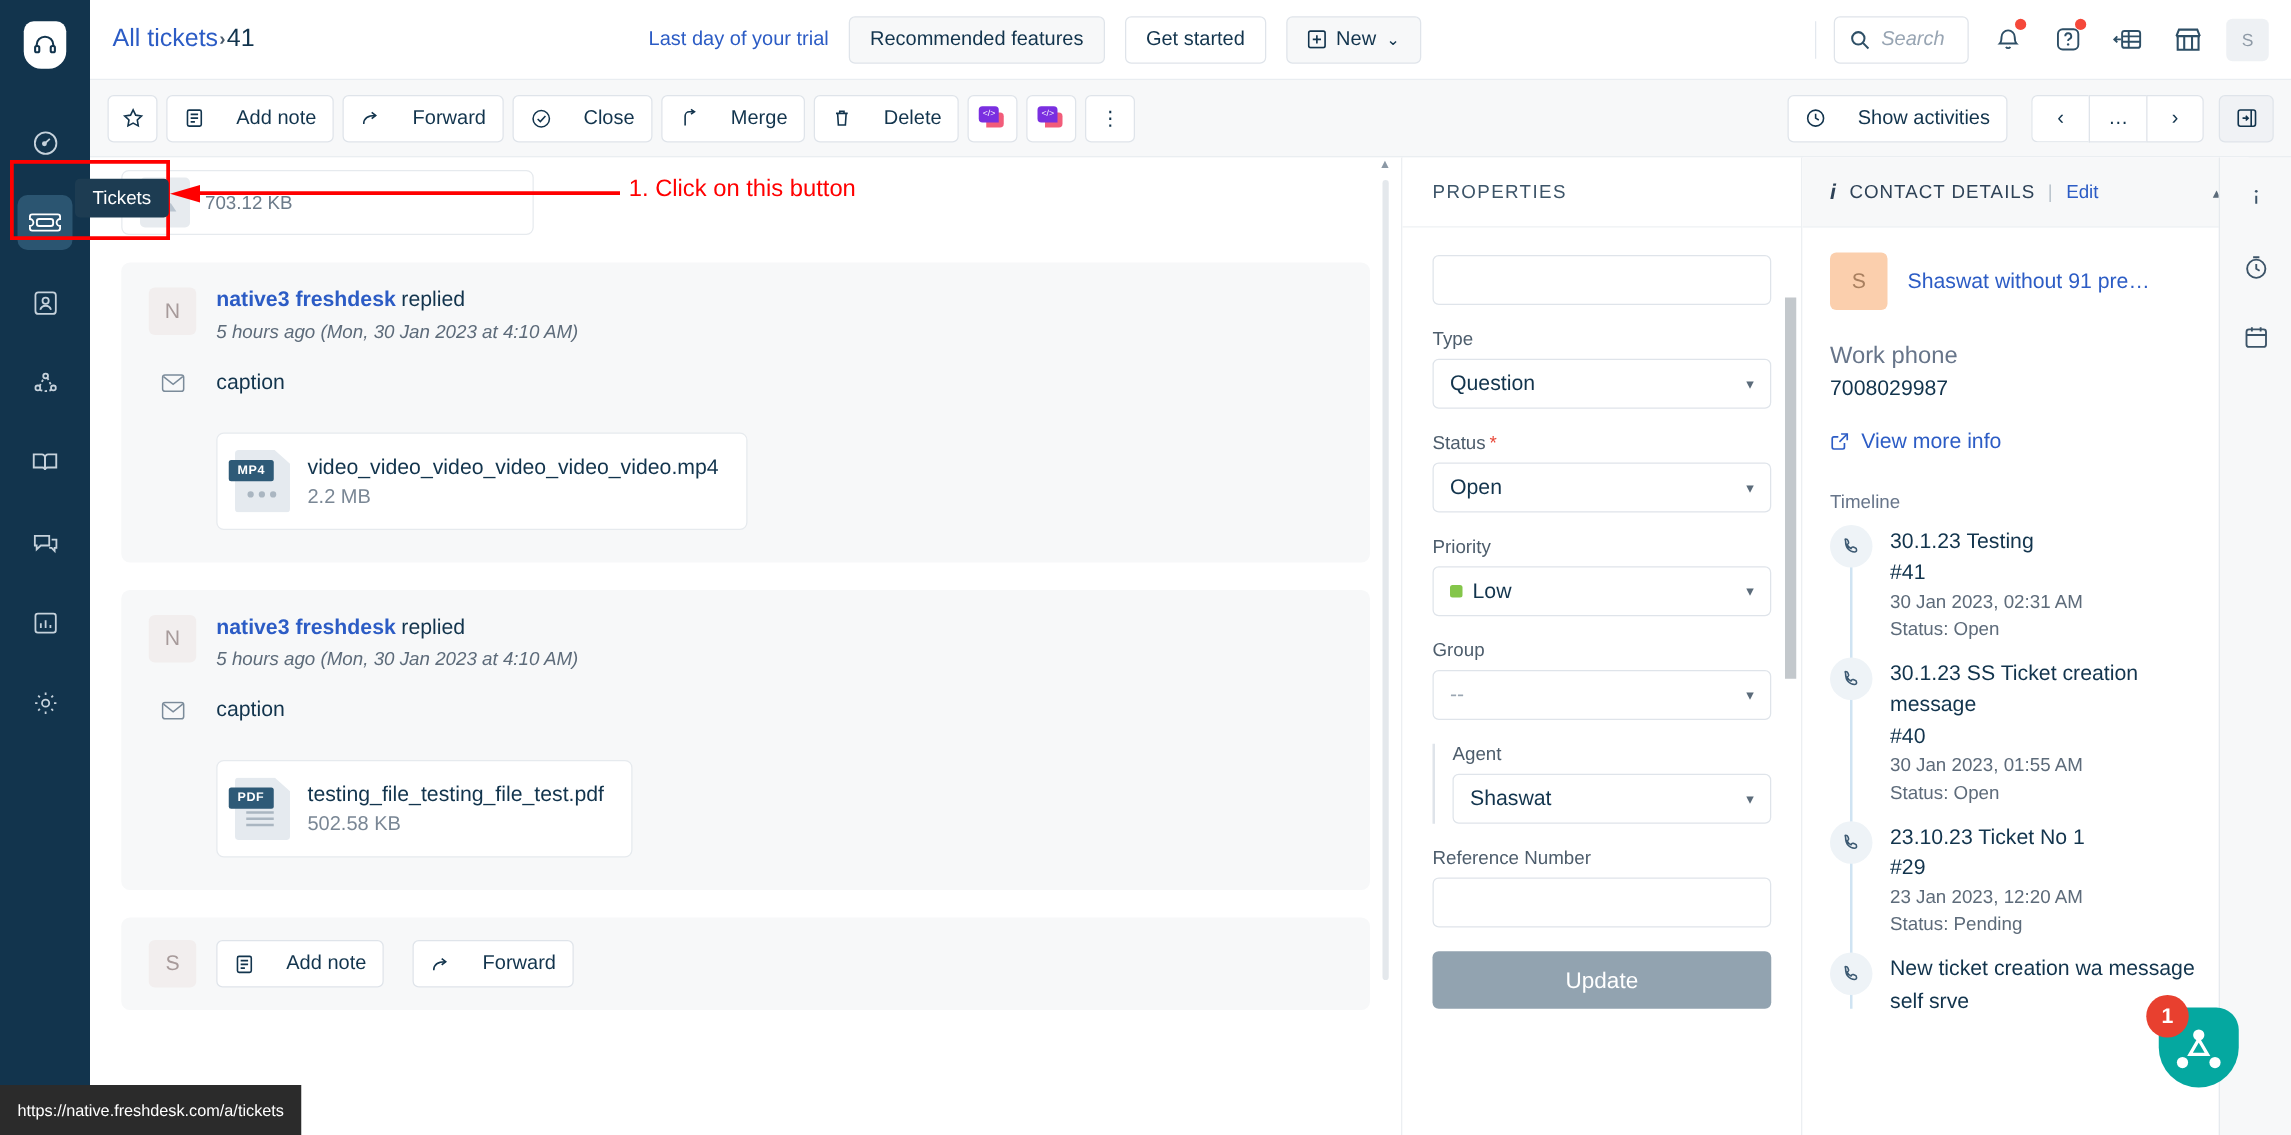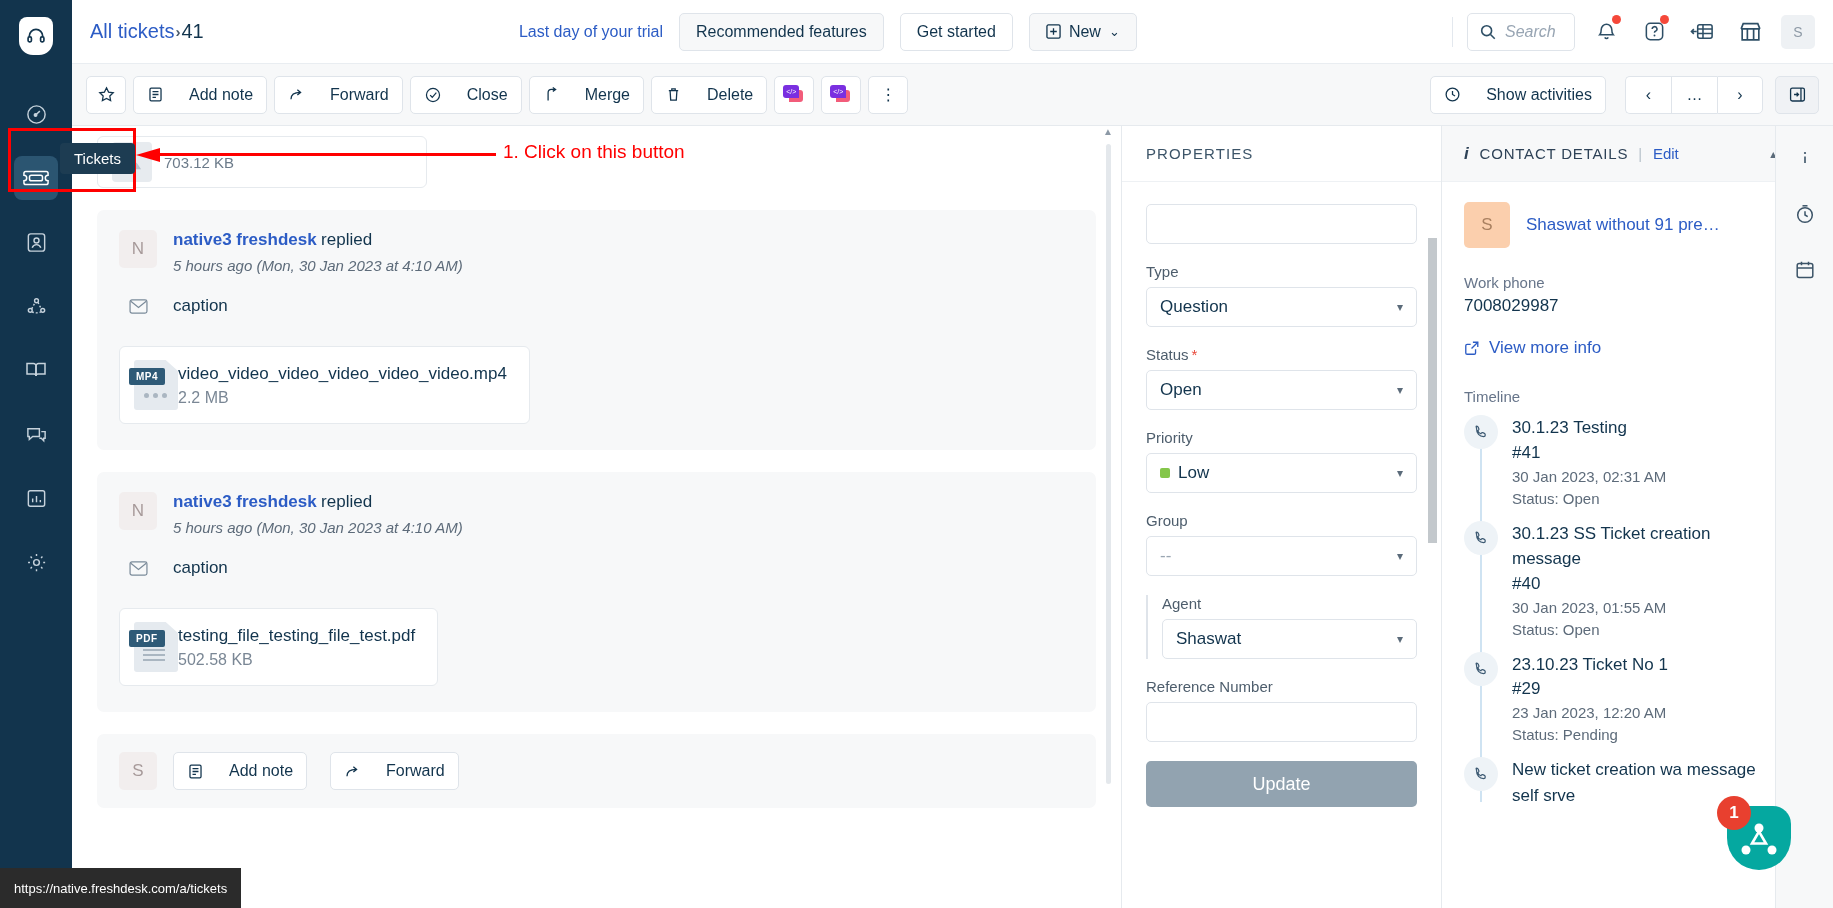--- a/index.html
+++ b/index.html
@@ -104,21 +104,21 @@
     width:38px;height:38px;border-radius:5px;background:#f2eeee;color:#a79a9a;
     display:flex;align-items:center;justify-content:center;font-size:17px;flex:none;
   }
   .msg-author { font-size:17px; color:#2c5cc5; font-weight:bold; }
   .msg-action { font-size:17px; color:#12344d; font-weight:normal; }
   .msg-time { font-size:15px; color:#5d6b7a; font-style:italic; margin-top:7px; }
   .msg-body { display:flex; gap:16px; margin-top:22px;align-items:center; }
   .mail-ico { width:38px; flex:none; display:flex; justify-content:center; color:#7b8b9a; }
   .msg-text { font-size:17px; color:#12344d; }
   .attach-card {
-    margin-top:30px; display:inline-flex; align-items:center; 
+    margin-top:30px; margin-left:54px; display:inline-flex; align-items:center; gap:14px;
     background:#fff; border:1px solid #e6eaee; border-radius:6px; padding:13px 22px 13px 14px;
   }
   .filedoc { position:relative; width:44px; height:50px; flex:none; }
   .filedoc .sheet {
     position:absolute; inset:0; background:#e5eaef;
     clip-path: polygon(0 0, 72% 0, 100% 22%, 100% 100%, 0 100%);
     border-radius:3px;
   }
   .filedoc .tag {
     position:absolute; left:-5px; top:8px; background:#2e5a77; color:#fff;
@@ -178,21 +178,21 @@
     color:#2e4257;
   }
   .c-edit { color:#2c5cc5; letter-spacing:0; font-size:15px; }
   .c-pipe { color:#b9c3cc; }
   .c-caret { margin-left:auto; color:#5b6b7a; font-size:12px; }
   .contact-body { padding:20px 22px 0 22px; height:726px; overflow:hidden; position:relative; }
   .c-person { display:flex; align-items:center; gap:16px; }
   .c-avatar { width:46px;height:46px;border-radius:5px;background:#fbcfad;color:#a98060;
               display:flex;align-items:center;justify-content:center;font-size:17px;flex:none; }
   .c-name { font-size:17px; color:#2c5cc5; }
-  .c-field-label { font-size:15px; color:#67758a; margin-top:26px; }
+  .c-field-label { font-size:19px; color:#67758a; margin-top:26px; }
   .c-field-val { font-size:17px; color:#12344d; margin-top:5px; }
   .c-more { margin-top:22px; font-size:17px; color:#2c5cc5; display:flex; align-items:center; gap:9px; }
   .tl-title { font-size:15px; color:#67758a; margin-top:30px; }
   .timeline { position:relative; margin-top:10px; }
   .tl-line { position:absolute; left:16px; top:24px; bottom:6px; width:2px; background:#cfe3f2; }
   .tl-item { position:relative; display:flex; gap:14px; margin-bottom:14px; }
   .tl-ico { width:34px;height:34px;border-radius:50%;background:#eef3f7;color:#3d5a73;
             display:flex;align-items:center;justify-content:center;flex:none;z-index:1; }
   .tl-sub { font-size:17px; color:#12344d; line-height:1.5; }
   .tl-id { font-size:17px; color:#12344d; margin-top:2px; }

